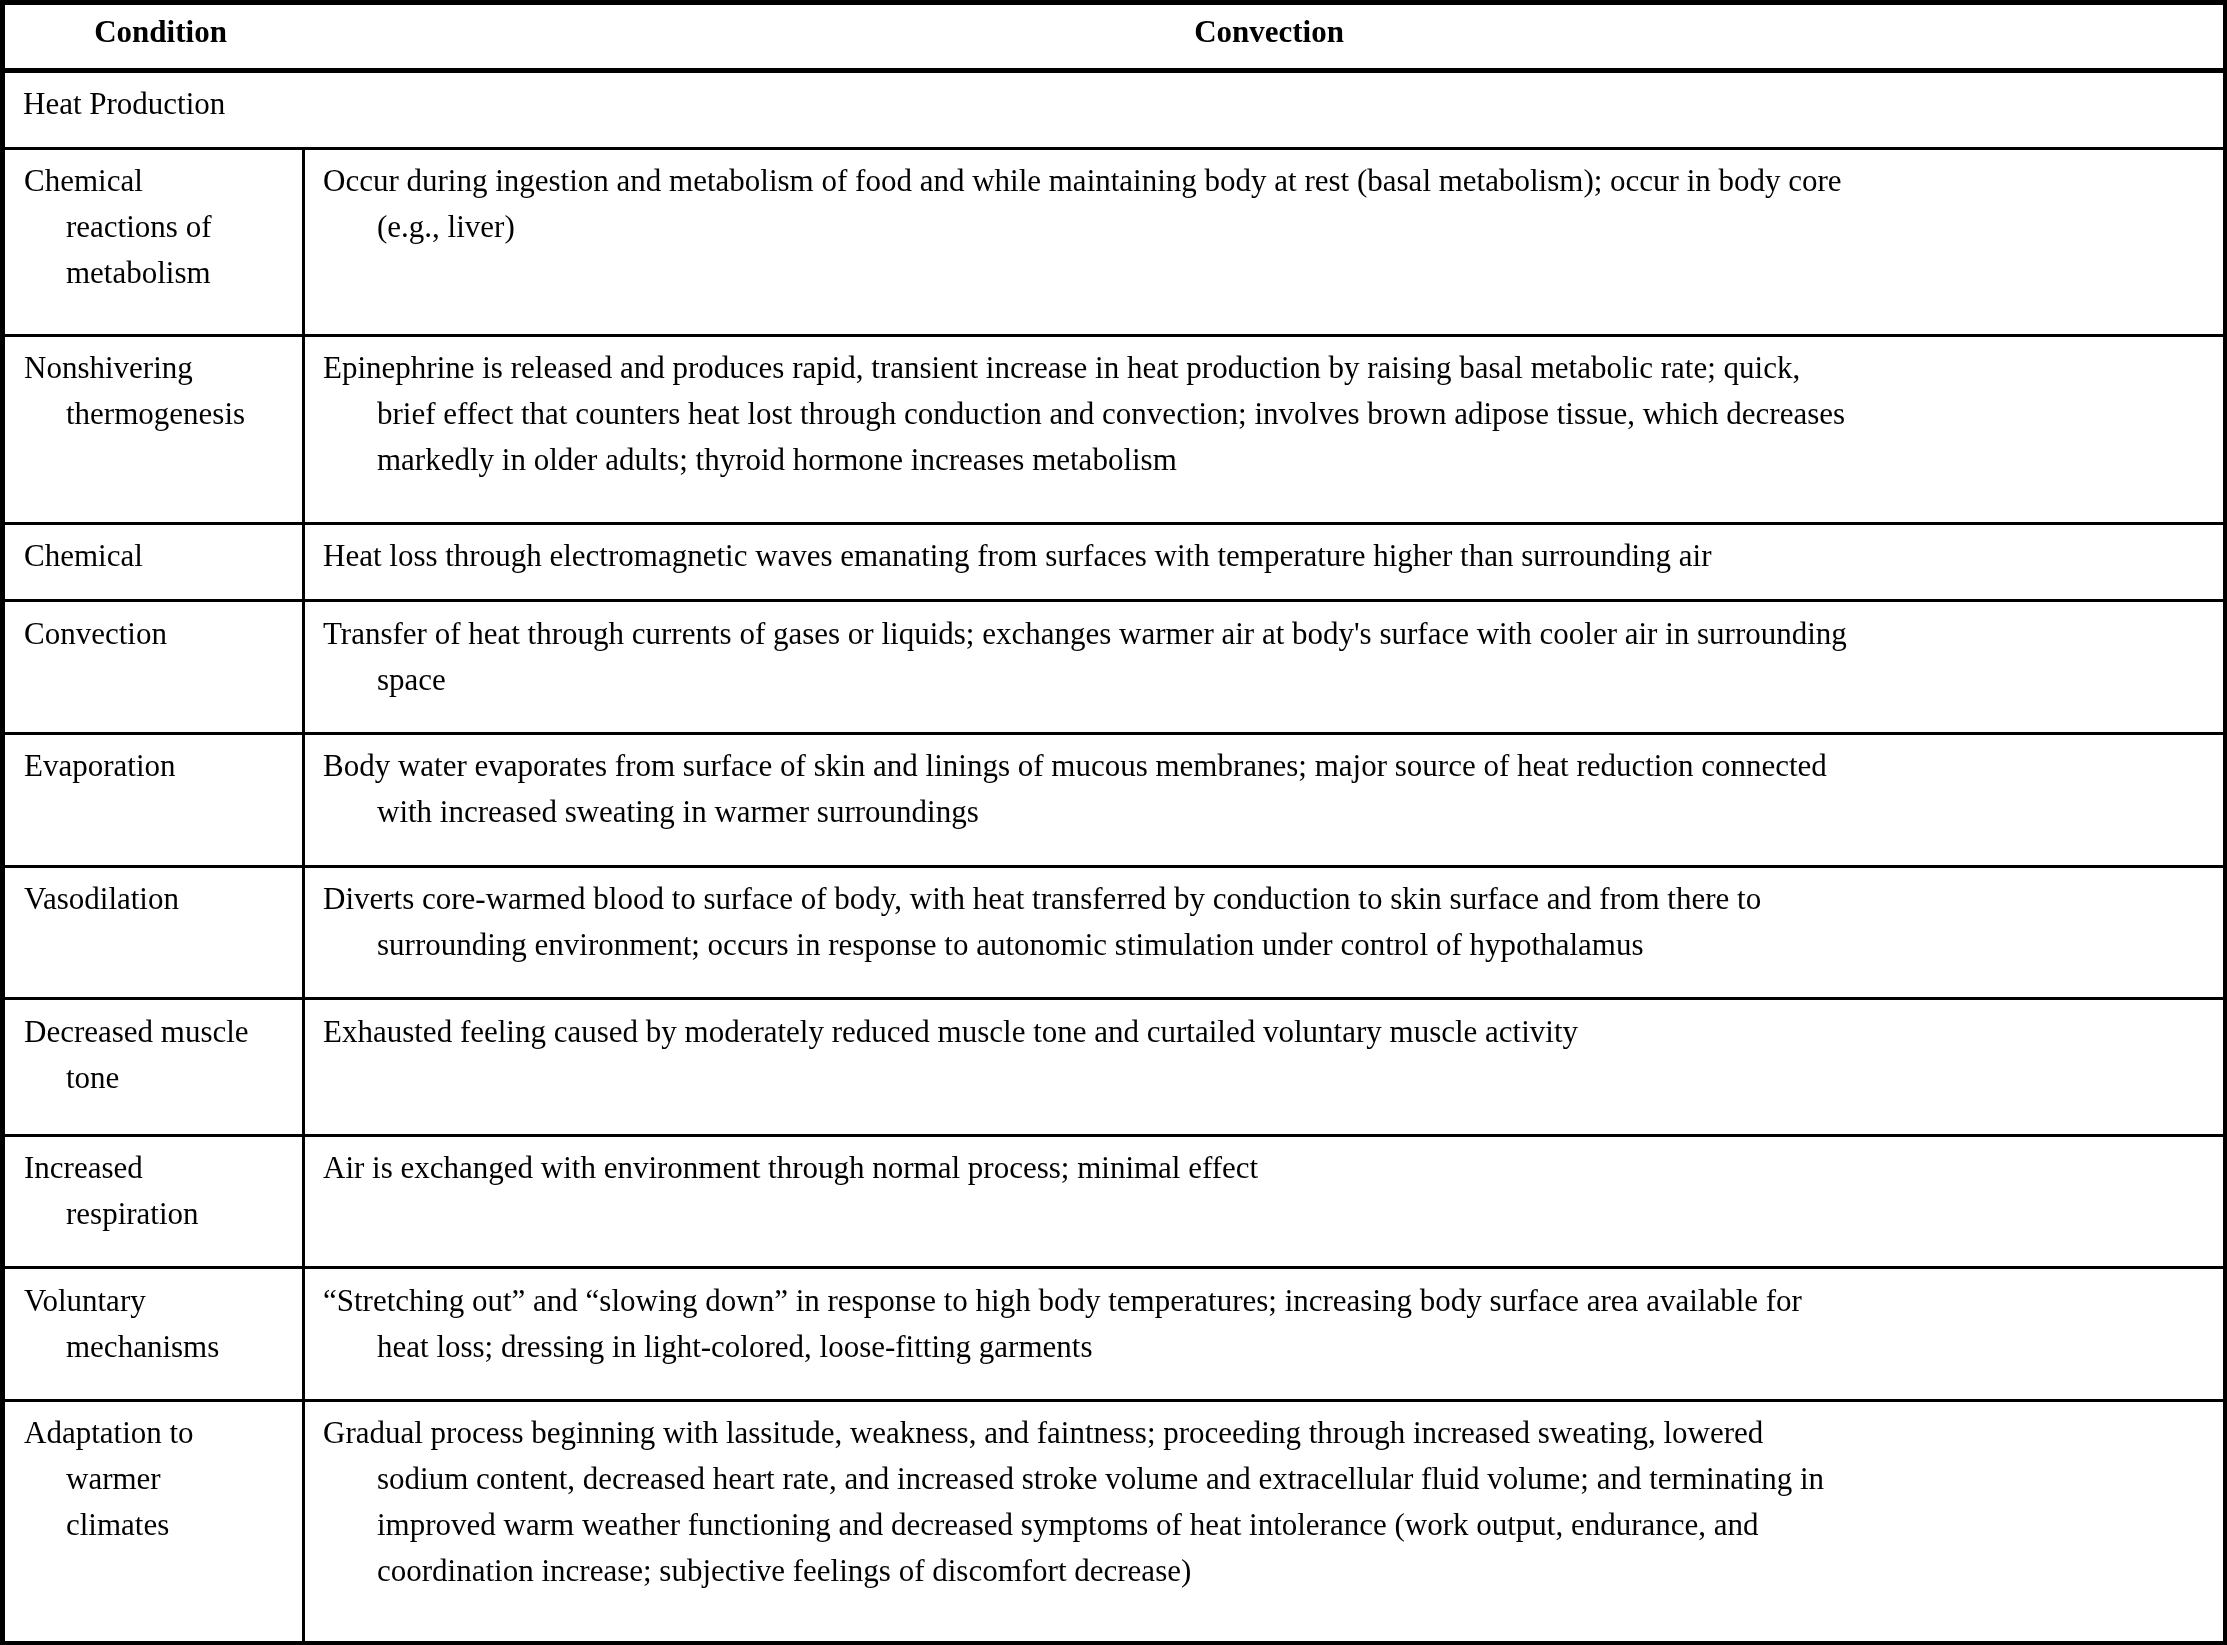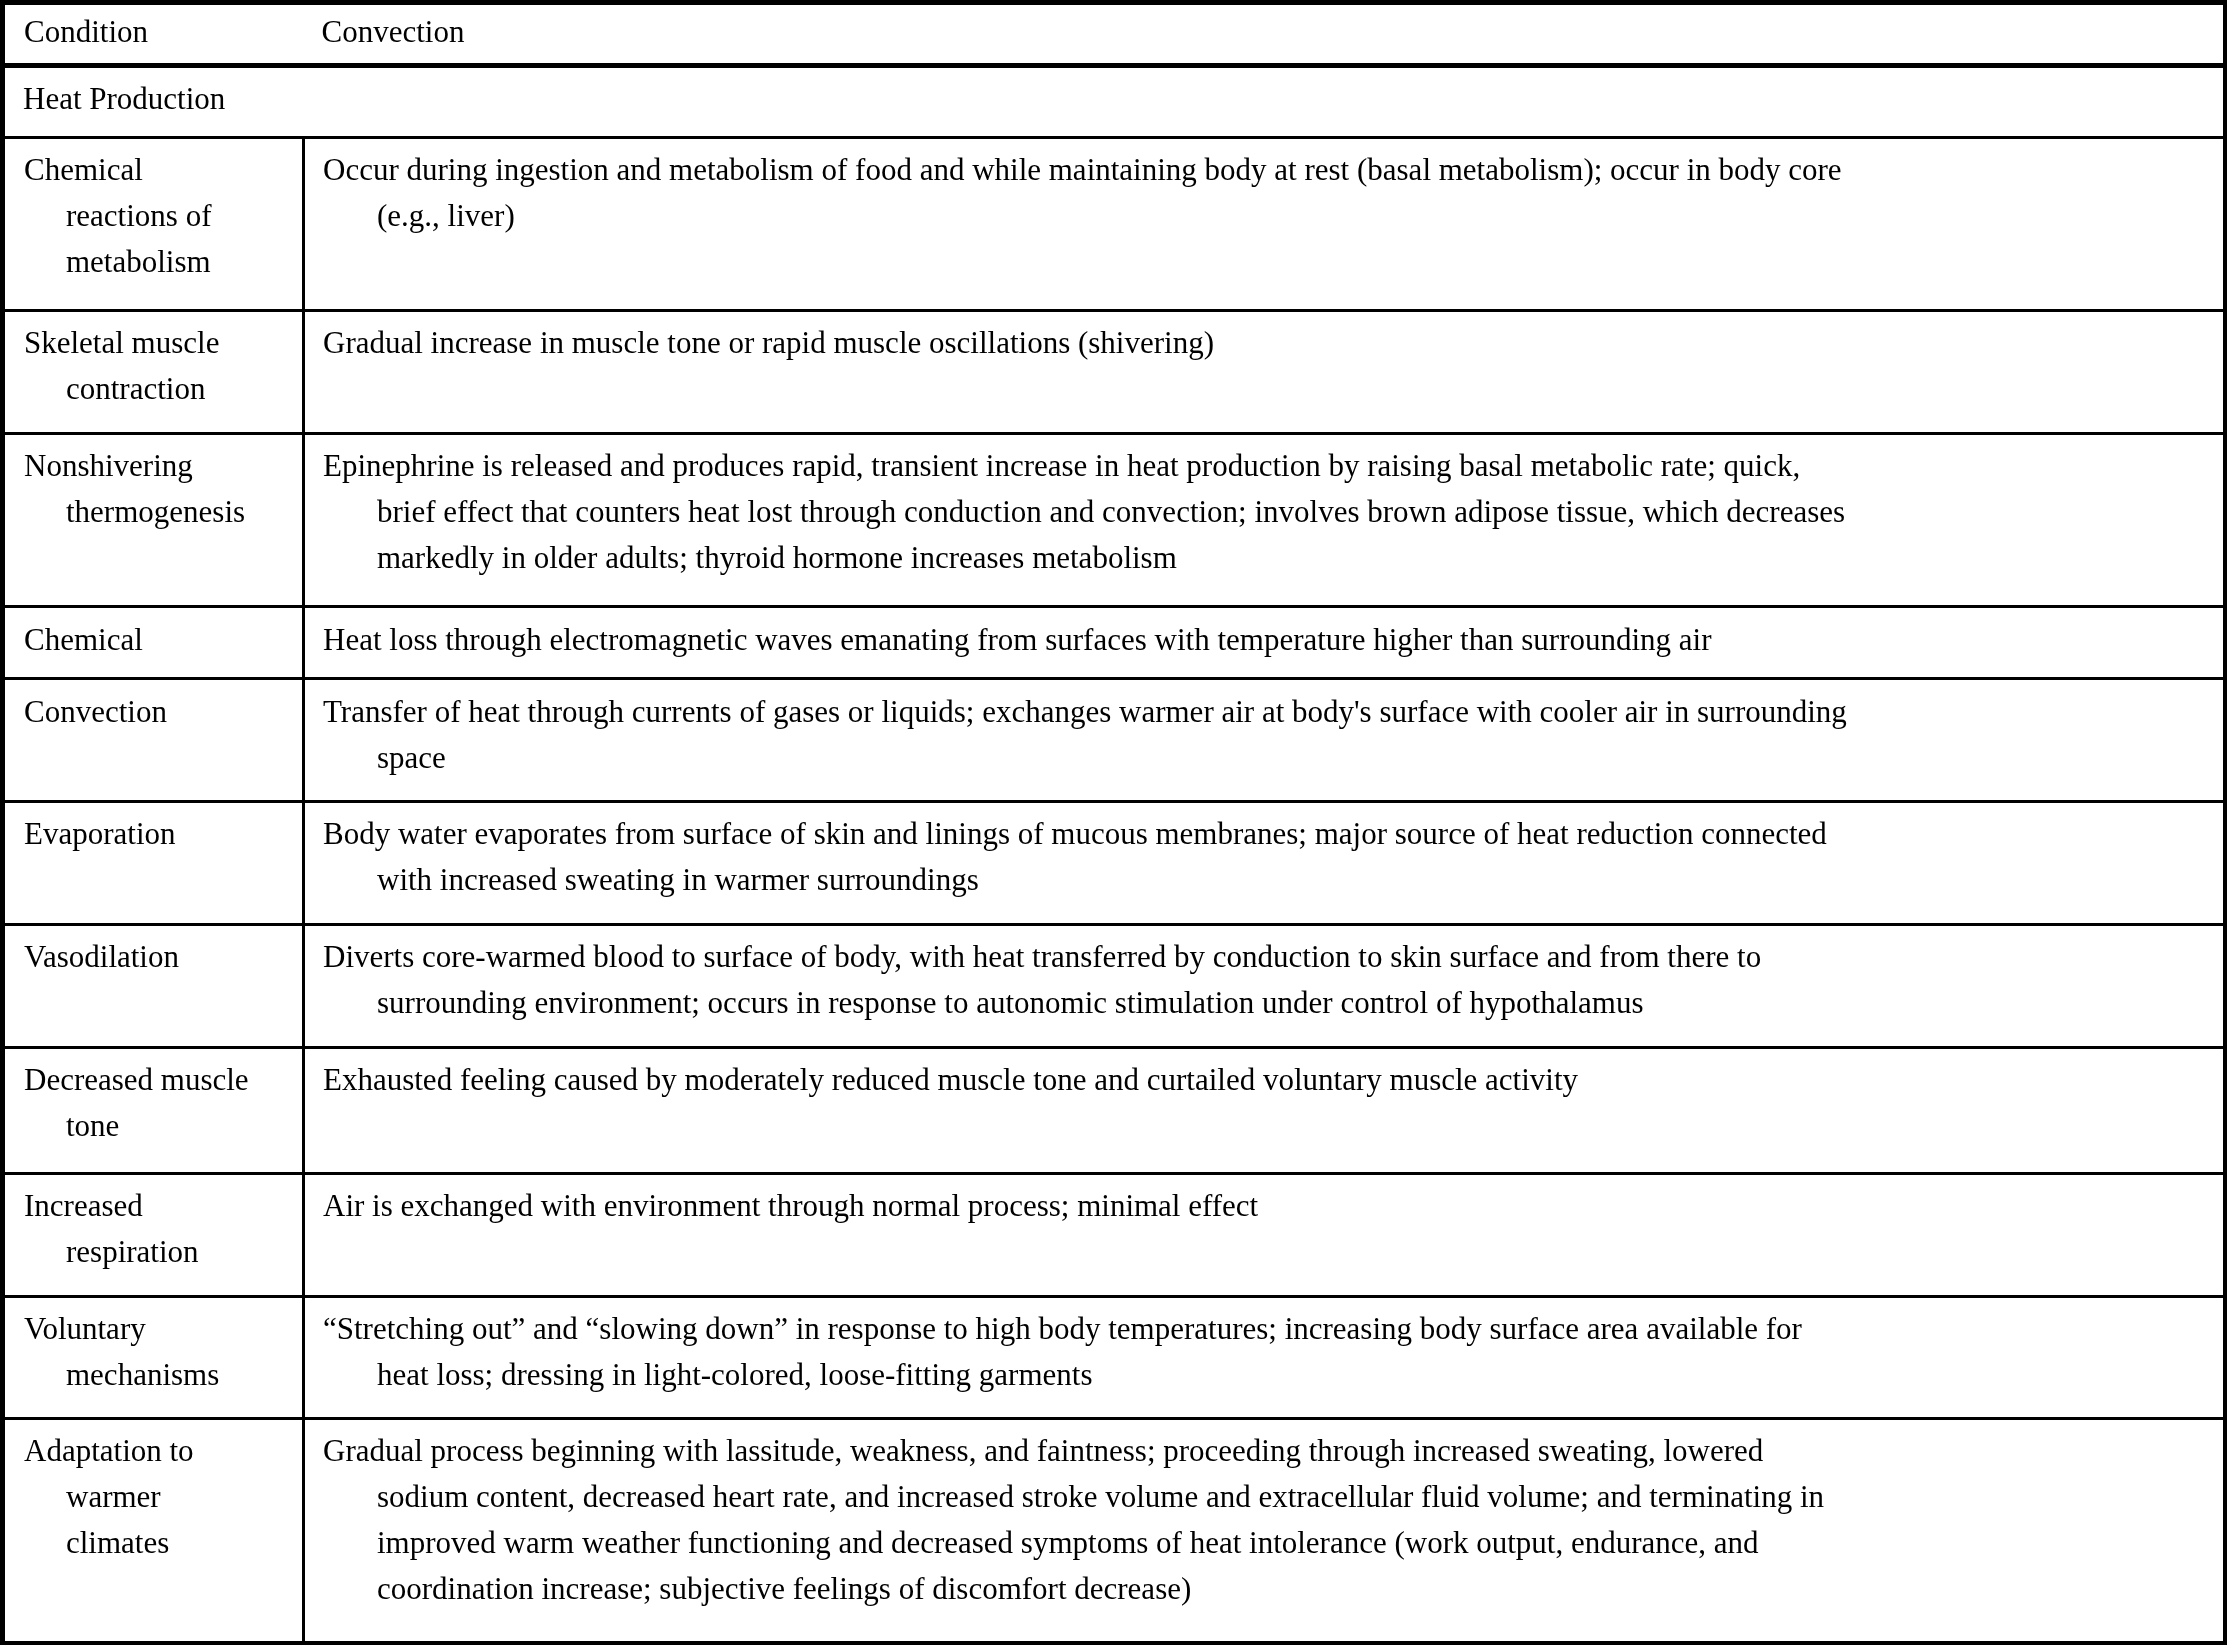--- a/index.html
+++ b/index.html
@@ -27,22 +27,22 @@
     vertical-align: top;
     font-size: 31px;
     line-height: 46px;
     white-space: pre-wrap;
     overflow: hidden;
   }
 
   
   tr.header-row th {
     border-bottom: 5.1px solid #000000;
-    font-weight: normal;
-    text-align: left;
+    font-weight: bold;
+    text-align: center;
     padding: 3.8px 6.4px 2.6px 19px;
   }
   tr.header-row th.desc-h { padding-left: 18px; }
 
   
   tr.section-row td {
     border-top: 3.8px solid #000000;
     border-bottom: 3.8px solid #000000;
     padding: 7.7px 6.4px 7.7px 18px;
   }
@@ -80,25 +80,20 @@
   </tr>
 
   <tr style="height:155px">
     <td class="cond-cell">Chemical
 reactions of
 metabolism</td>
     <td class="desc-cell">Occur during ingestion and metabolism of food and while maintaining body at rest (basal metabolism); occur in body core
 (e.g., liver)</td>
   </tr>
 
-  <tr style="height:110px">
-    <td class="cond-cell">Skeletal muscle
-contraction</td>
-    <td class="desc-cell">Gradual increase in muscle tone or rapid muscle oscillations (shivering)</td>
-  </tr>
 
   <tr style="height:158px">
     <td class="cond-cell">Nonshivering
 thermogenesis</td>
     <td class="desc-cell">Epinephrine is released and produces rapid, transient increase in heat production by raising basal metabolic rate; quick,
 brief effect that counters heat lost through conduction and convection; involves brown adipose tissue, which decreases
 markedly in older adults; thyroid hormone increases metabolism</td>
   </tr>
 
 

